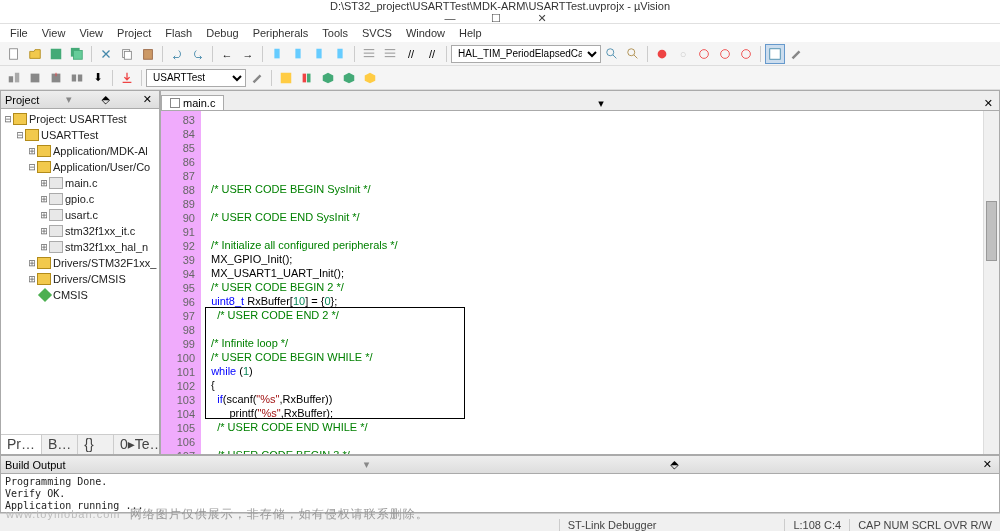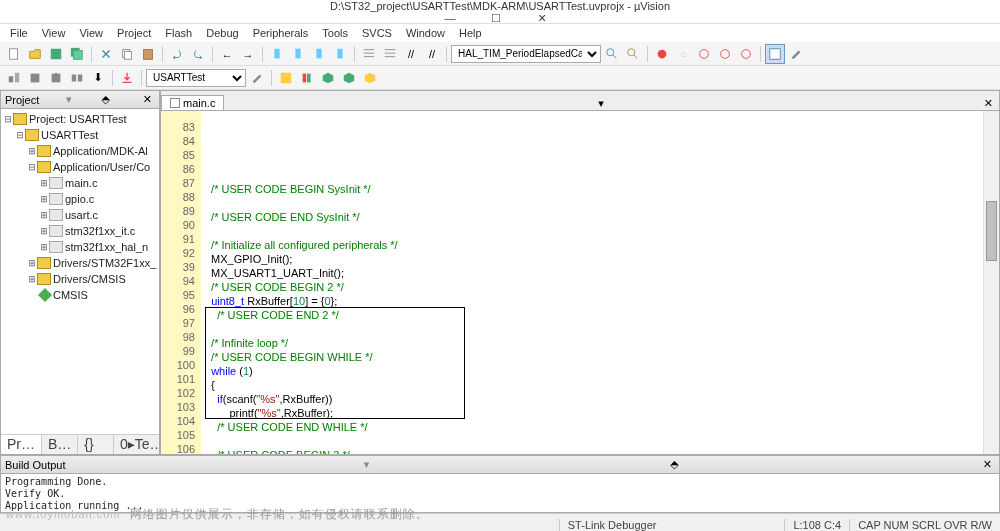--- a/index.html
+++ b/index.html
@@ -30,21 +30,21 @@
 .treenode span { font-size:11px; color:#222; }
 .bottomtabs { height:20px; border-top:1px solid #ccc; background:#f0f0f0; display:flex; }
 .btab { padding:1px 6px; border-right:1px solid #ccc; font-size:14px; color:#444; }
 .btab.active { background:#fff; }
 .editor { flex:1; display:flex; flex-direction:column; background:#fff; border:1px solid #aaa; min-width:0; }
 .tabbar { height:20px; background:#eee; display:flex; align-items:flex-end; border-bottom:1px solid #aaa; }
 .tab { background:#fff; border:1px solid #aaa; border-bottom:none; padding:1px 8px; font-size:11px; display:flex; align-items:center; gap:3px; }
 .tab .dot { width:10px; height:10px; background:#fff; border:1px solid #888; }
 .tabbar .min { margin-left:auto; padding:0 6px; }
 .codewrap { flex:1; display:flex; overflow:hidden; position:relative; }
-.gutter { width:40px; background:#fef9c3; text-align:right; padding-right:6px; color:#666; font:11px/14px Consolas,monospace; padding-top:9px; }
+.gutter { width:40px; background:#f0abfc; text-align:right; padding-right:6px; color:#666; font:11px/14px Consolas,monospace; padding-top:2px; }
 .code { flex:1; font:11px/14px Consolas,monospace; padding-top:1px; padding-left:4px; white-space:pre; position:relative; }
 .cm { color:#008000; }
 .kw { color:#0000ff; }
 .st { color:#a31515; }
 .nm { color:#098658; }
 .rect { position:absolute; border:1.5px solid #000; }
 .scrollbar { width:16px; background:#f0f0f0; border-left:1px solid #ddd; position:relative; }
 .thumb { position:absolute; left:2px; right:2px; background:#c0c0c0; border:1px solid #999; }
 .output { height:58px; border:1px solid #aaa; background:#fff; display:flex; flex-direction:column; }
 .outbody { flex:1; font:10px/12px Consolas,monospace; padding:2px 4px; color:#222; white-space:pre; overflow:hidden; }

